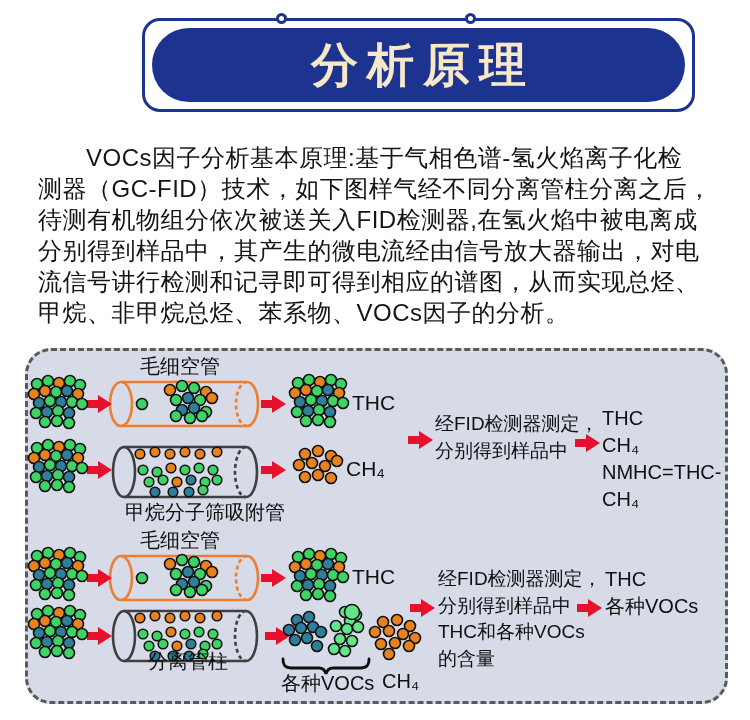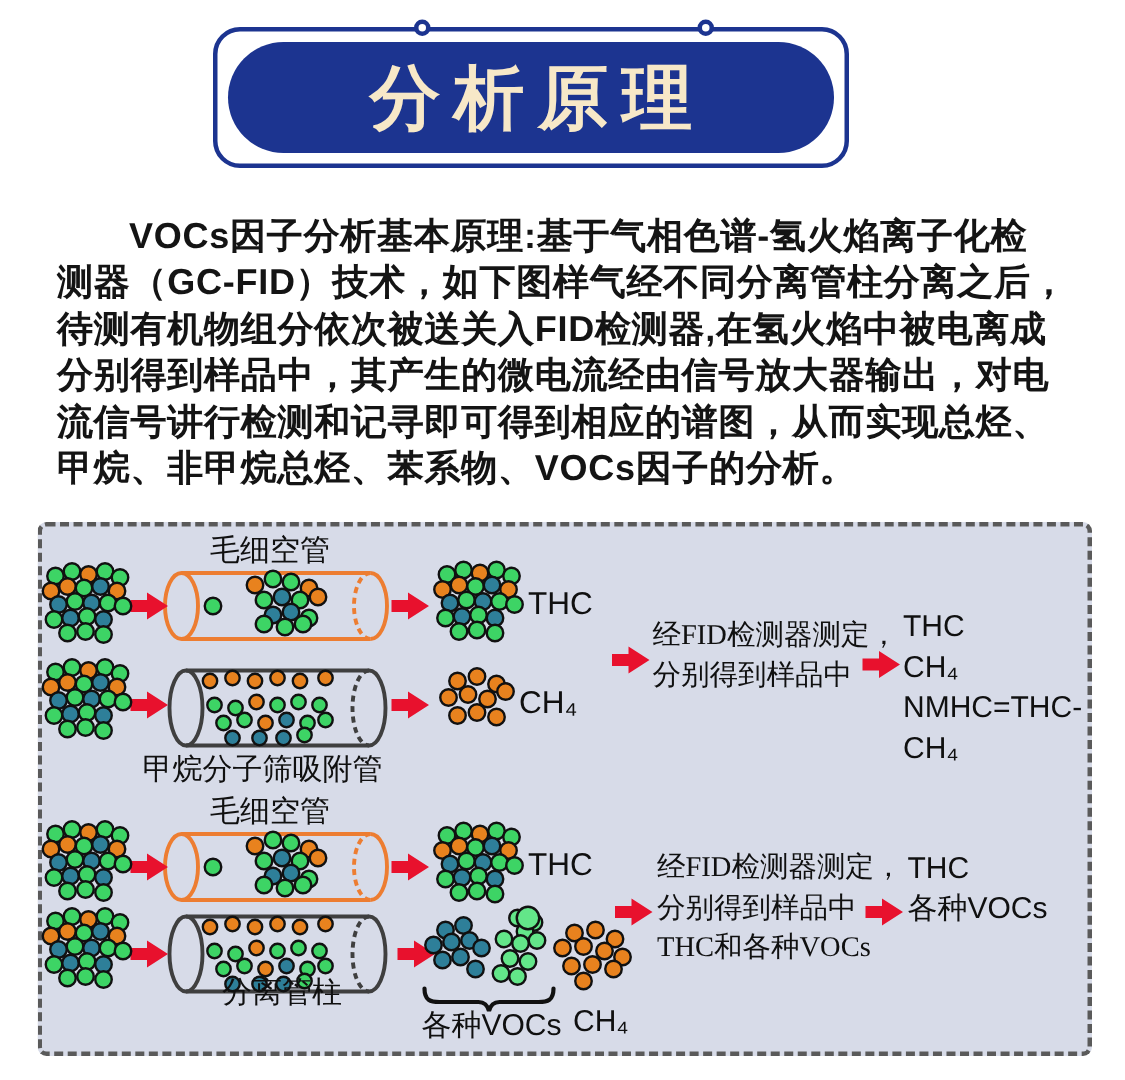--- a/index.html
+++ b/index.html
@@ -12,21 +12,21 @@
   html,body{width:750px;height:720px;}
   body{
     position:relative;
     background:#ffffff;
     font-family:"Liberation Sans","DejaVu Sans",sans-serif;
     color:var(--ink);
     overflow:hidden;
   }
   
   .banner{
-    position:absolute;left:142px;top:18px;width:424px;height:94px;
+    position:absolute;left:142px;top:18px;width:553px;height:94px;
     border:3px solid var(--banner-blue);
     border-radius:18px;
   }
   .banner-pin{
     position:absolute;top:-8px;width:11px;height:11px;
     background:#ffffff;border:3px solid var(--banner-blue);border-radius:50%;
   }
   .pin-left{left:131px;}
   .pin-right{left:320px;}
   .banner-pill{
@@ -39,35 +39,35 @@
     font-size:47px;font-weight:bold;letter-spacing:9px;
     color:var(--banner-text);
     text-indent:9px;
   }
   
   .intro{
     position:absolute;left:38px;top:142px;width:682px;
     font-size:24px;line-height:31px;letter-spacing:0.5px;
     color:var(--ink);
   }
-  .intro-line{white-space:nowrap;font-weight:bold;}
+  .intro-line{white-space:nowrap;}
   .intro-line.first{text-indent:2em;}
   
   .panel{
     position:absolute;left:25px;top:348px;width:703px;height:356px;
     background:var(--panel-bg);
     border:3px dashed #5a5a5a;
-    border-radius:6px;
+    border-radius:26px;
   }
   .panel-inner{position:absolute;left:-3px;top:-3px;width:703px;height:356px;}
   .panel-inner svg{position:absolute;left:0;top:0;}
   .dlabel{position:absolute;font-size:20px;color:#101010;}
   .dlabel.center{text-align:center;}
   .result-word{position:absolute;font-size:21px;color:#101010;}
-  .note-block{position:absolute;font-size:19px;line-height:26.5px;color:#101010;font-family:Liberation Serif, serif;}
+  .note-block{position:absolute;font-size:19px;line-height:26.5px;color:#101010;}
   .res-block{position:absolute;font-size:20px;line-height:27px;color:#101010;}
 </style>
 </head>
 <body>
 
 <div class="banner">
   <span class="banner-pin pin-left"></span>
   <span class="banner-pin pin-right"></span>
   <div class="banner-pill">
     <div class="banner-title">分析原理</div>
@@ -364,39 +364,40 @@
         <circle cx="130" cy="308" r="4.8" fill="#2e7f99" stroke="#111111" stroke-width="1.6"></circle>
         <circle cx="148" cy="308" r="4.8" fill="#2e7f99" stroke="#111111" stroke-width="1.6"></circle>
         <circle cx="164" cy="308" r="4.8" fill="#2e7f99" stroke="#111111" stroke-width="1.6"></circle>
         <circle cx="178" cy="306" r="4.8" fill="#3dd465" stroke="#111111" stroke-width="1.6"></circle>
         <path d="M258 311 C258 319 262 320 268 320 L294 320 C298 320 300 322 301 326 C302 322 304 320 308 320 L334 320 C340 320 344 319 344 311" stroke="#111111" stroke-width="2.8" fill="none" stroke-linecap="round"></path>
       </svg>
 
     <div class="dlabel center" style="left:60px;top:5px;width:190px;">毛细空管</div>
     <div class="result-word" style="left:327px;top:43px;">THC</div>
     <div class="result-word" style="left:321px;top:109px;">CH₄</div>
-    <div class="dlabel center" style="left:40px;top:151px;width:220px;">甲烷分子筛吸附管</div>
+    <div class="dlabel center" style="left:40px;top:151px;width:220px;text-align:right;">甲烷分子筛吸附管</div>
     <div class="note-block" style="left:410px;top:63px;">
       <div>经FID检测器测定，</div>
       <div>分别得到样品中</div>
     </div>
     <div class="res-block" style="left:577px;top:57px;">
       <div>THC</div>
       <div>CH₄</div>
       <div>NMHC=THC-CH₄</div>
     </div>
 
     <div class="dlabel center" style="left:60px;top:179px;width:190px;">毛细空管</div>
     <div class="result-word" style="left:327px;top:217px;">THC</div>
     <div class="dlabel center" style="left:78px;top:300px;width:170px;">分离管柱</div>
     <div class="dlabel" style="left:256px;top:322px;">各种VOCs</div>
     <div class="dlabel" style="left:357px;top:322px;">CH₄</div>
     <div class="note-block" style="left:413px;top:218px;">
       <div>经FID检测器测定，</div>
       <div>分别得到样品中</div>
       <div>THC和各种VOCs</div>
+      <div>的含量</div>
     </div>
     <div class="res-block" style="left:580px;top:218px;">
       <div>THC</div>
       <div>各种VOCs</div>
     </div>
   </div>
 </div>
 
 </body></html>

